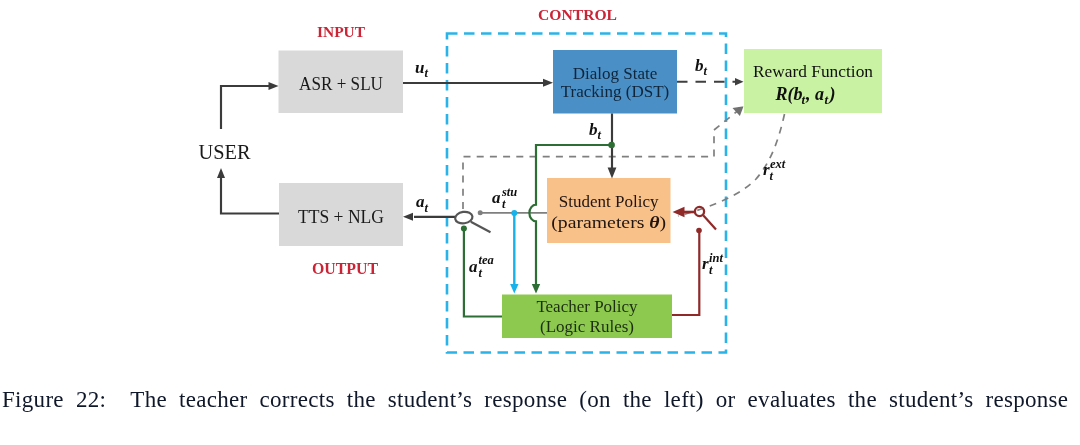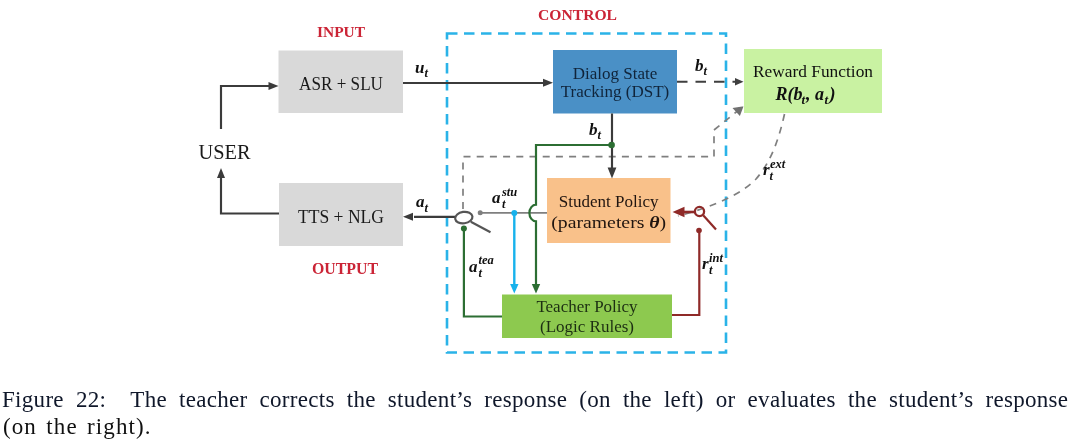--- a/index.html
+++ b/index.html
@@ -120,14 +120,13 @@
     <text x="478.5" y="263.5" font-size="12.5px">tea</text>
     <text x="702" y="268.5" font-size="17px">r</text>
     <text x="709" y="273.5" font-size="12.5px">t</text>
     <text x="709" y="261.5" font-size="12.5px">int</text>
     <text x="763" y="175" font-size="17px">r</text>
     <text x="769.5" y="180" font-size="12.5px">t</text>
     <text x="770" y="168" font-size="12.5px">ext</text>
   </g>
 </svg>
 <div id="cap1">Figure 22: &nbsp;The teacher corrects the student’s response (on the left) or evaluates the student’s response</div>
-<div id="cap2">(on the right).</div>
 </div>
 
 </body></html>

